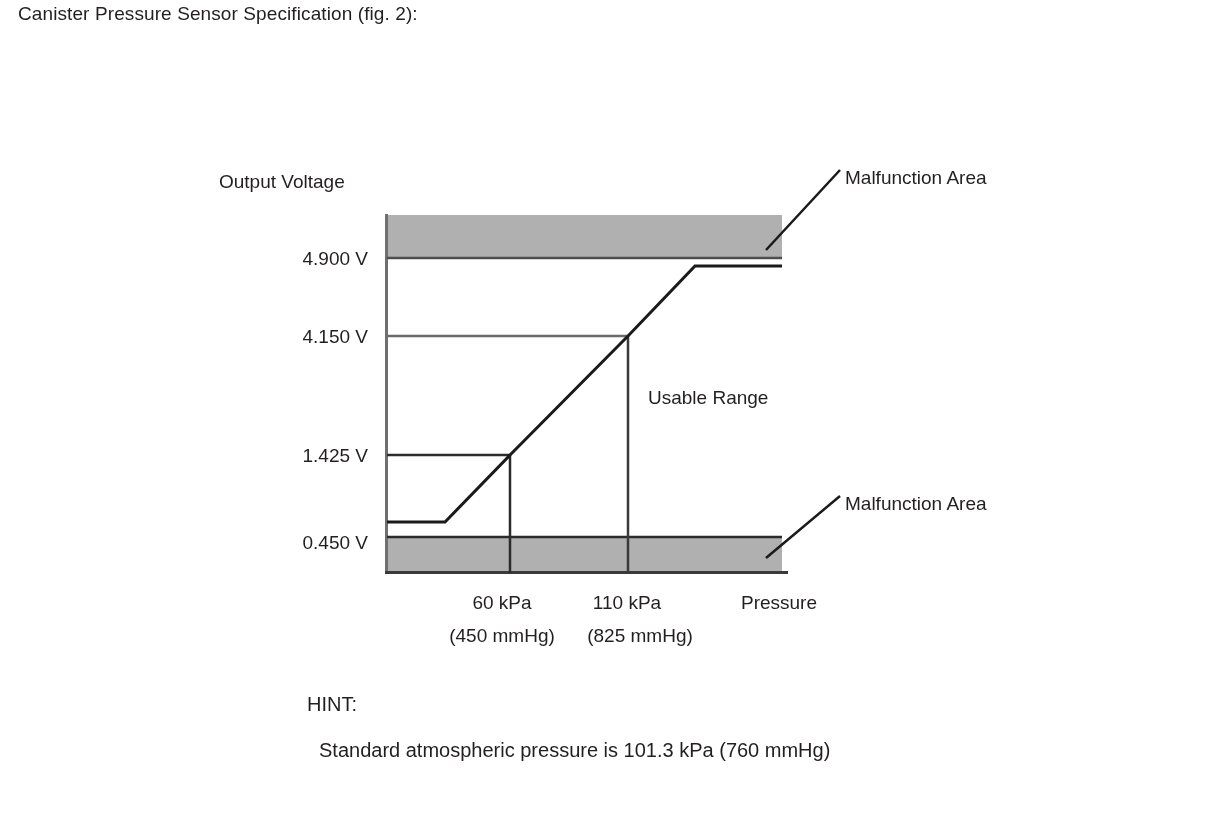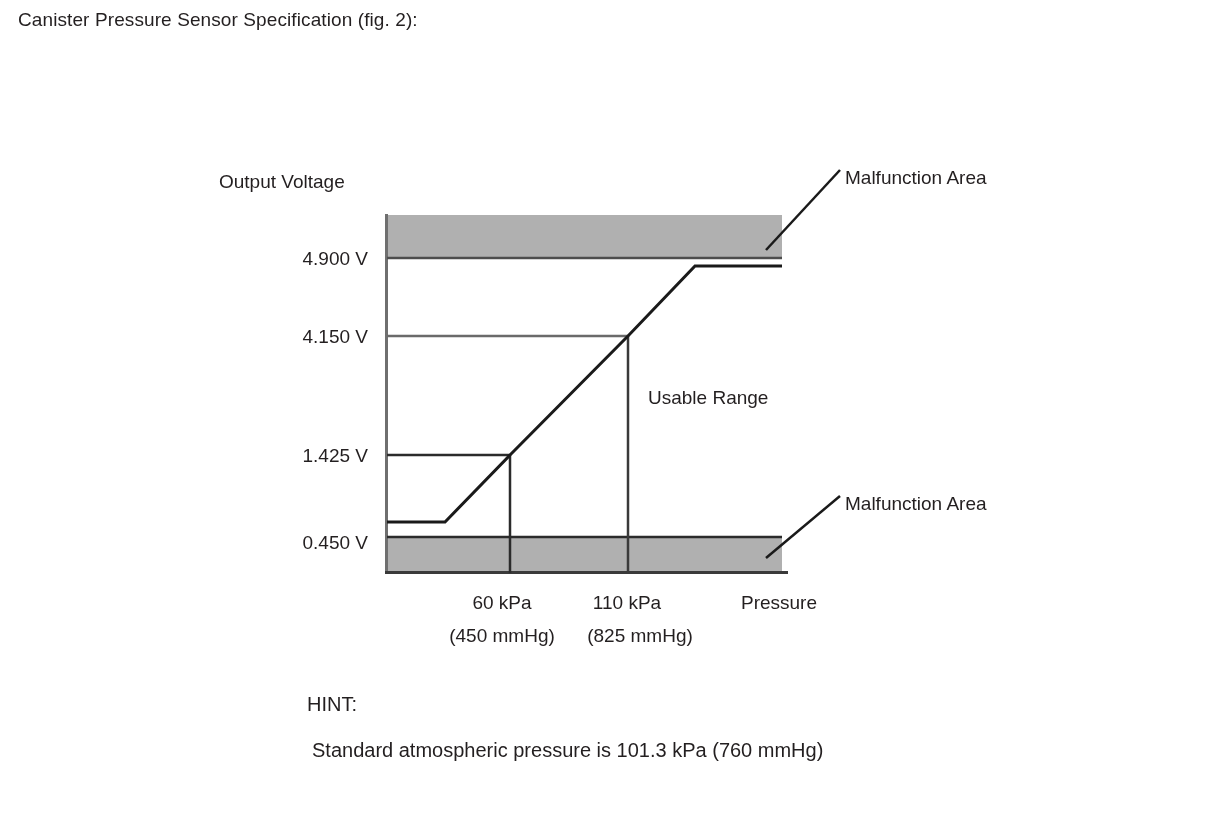--- a/index.html
+++ b/index.html
@@ -11,21 +11,21 @@
     width: 1210px;
     height: 814px;
     position: relative;
     font-family: "Liberation Sans", sans-serif;
     color: #231f20;
     overflow: hidden;
   }
   #page-title {
     position: absolute;
     left: 18px;
-    top: 9px;
+    top: 3px;
     font-size: 19px;
     letter-spacing: 0.1px;
     white-space: nowrap;
   }
   #figure {
     position: absolute;
     left: 0;
     top: 0;
     width: 1210px;
     height: 814px;
@@ -39,21 +39,21 @@
   .tick-label { font-size: 19px; }
   .annot-label { font-size: 19px; }
   #hint-block {
     position: absolute;
     left: 307px;
     top: 694px;
     font-size: 20px;
     line-height: 1.0;
   }
   #hint-title { margin: 0 0 26px 0; }
-  #hint-text { margin: 5px; white-space: nowrap; }
+  #hint-text { margin: 12px; white-space: nowrap; }
 </style>
 </head>
 <body>
 
 <div id="page-title">Canister Pressure Sensor Specification (fig. 2):</div>
 
 <svg id="figure" viewBox="0 0 1210 814">
 
   <rect x="387" y="215" width="395" height="43" fill="#b0b0b0"></rect>
   <rect x="387" y="537" width="395" height="36" fill="#b0b0b0"></rect>

